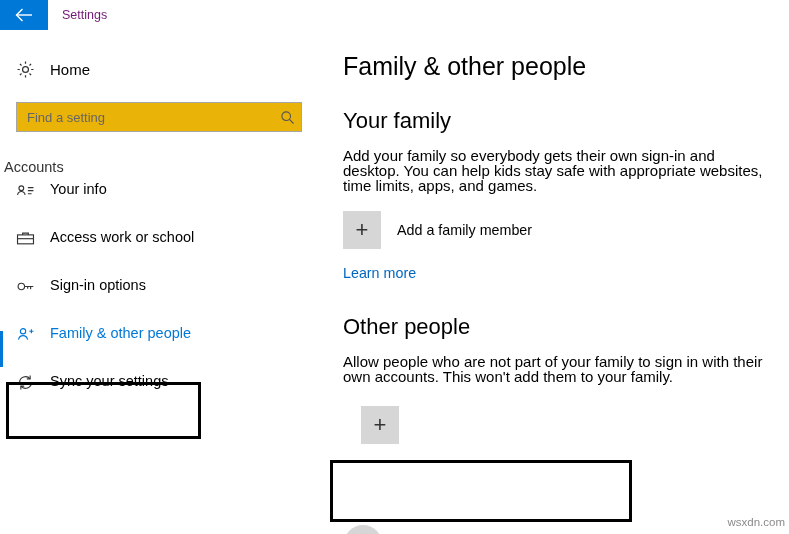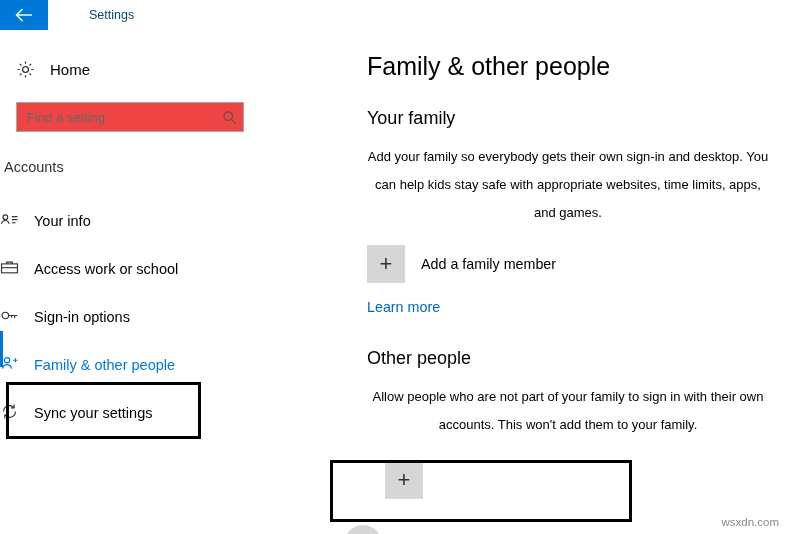--- a/index.html
+++ b/index.html
@@ -27,29 +27,27 @@
     align-items: center;
     justify-content: center;
     cursor: pointer;
   }
   .back-btn svg { display: block; }
   .title-text {
     display: flex;
     align-items: center;
     padding-left: 14px;
     font-size: 12.5px;
-    color: #0c4a6e;
-    margin-left: 27px;
+    color: #701a75;
   }
 
   
   .content {
     display: flex;
     height: 504px;
-    gap: 24px;
   }
   .sidebar {
     width: 320px;
     padding-top: 20px;
     background: #ffffff;
     position: relative;
   }
   .main {
     flex: 1;
     padding: 22px 20px 0 22px;
@@ -73,24 +71,24 @@
     color: #333;
   }
   .home-label {
     font-size: 15px;
     color: #000;
     margin-left: 6px;
   }
 
   .search-wrap {
     margin: 14px 0 0 16px;
-    width: 228px;
+    width: 286px;
     height: 30px;
     border: 1px solid #a6a6a6;
-    background: #ef4444;
+    background: #eab308;
     display: flex;
     align-items: center;
     position: relative;
   }
   .search-input {
     border: none;
     outline: none;
     flex: 1;
     height: 28px;
     padding-left: 10px;
@@ -109,22 +107,23 @@
   }
 
   .section-head {
     margin: 27px 0 6px 4px;
     font-size: 14.5px;
     color: #333;
   }
 
   .nav-item {
     display: flex;
-    align-items: flex-end;
+    align-items: flex-start;
     height: 48px;
+    padding-left: 16px;
     cursor: pointer;
     position: relative;
   }
   .nav-icon {
     width: 30px;
     display: flex;
     align-items: center;
     justify-content: flex-start;
     color: #333;
   }
@@ -153,31 +152,30 @@
   #annot-addsomeone { left: 330px; top: 460px; width: 302px; height: 62px; }
 
   
   .page-title {
     font-size: 25px;
     font-weight: normal;
     margin: 0 0 0 1px;
     color: #000;
   }
   .sub-title {
-    font-size: 18px;
+    font-size: 22px;
     color: #000;
     margin: 27px 0 0 1px;
   }
   .body-text {
-    font-size: 13px;
-    line-height: 28px;
+    font-size: 15px;
+    line-height: 15px;
     color: #000;
     margin: 14px 0 0 1px;
     max-width: 436px;
-    text-align: center;
   }
   .plus-row {
     display: flex;
     align-items: center;
     margin: 18px 0 0 1px;
     cursor: pointer;
   }
   .plus-box {
     width: 38px; height: 38px;
     background: #d6d6d6;
@@ -203,21 +201,21 @@
   .partial-circle {
     position: absolute;
     left: 344px; top: 525px;
     width: 38px; height: 38px;
     border-radius: 50%;
     background: #d6d6d6;
   }
 
   .watermark {
     position: absolute;
-    right: 10px; bottom: 6px;
+    right: 4px; bottom: 6px;
     font-size: 11.5px;
     color: #8a8a8a;
   }
 </style>
 </head>
 <body>
 
 <div class="titlebar">
   <div class="back-btn">
     <span>

